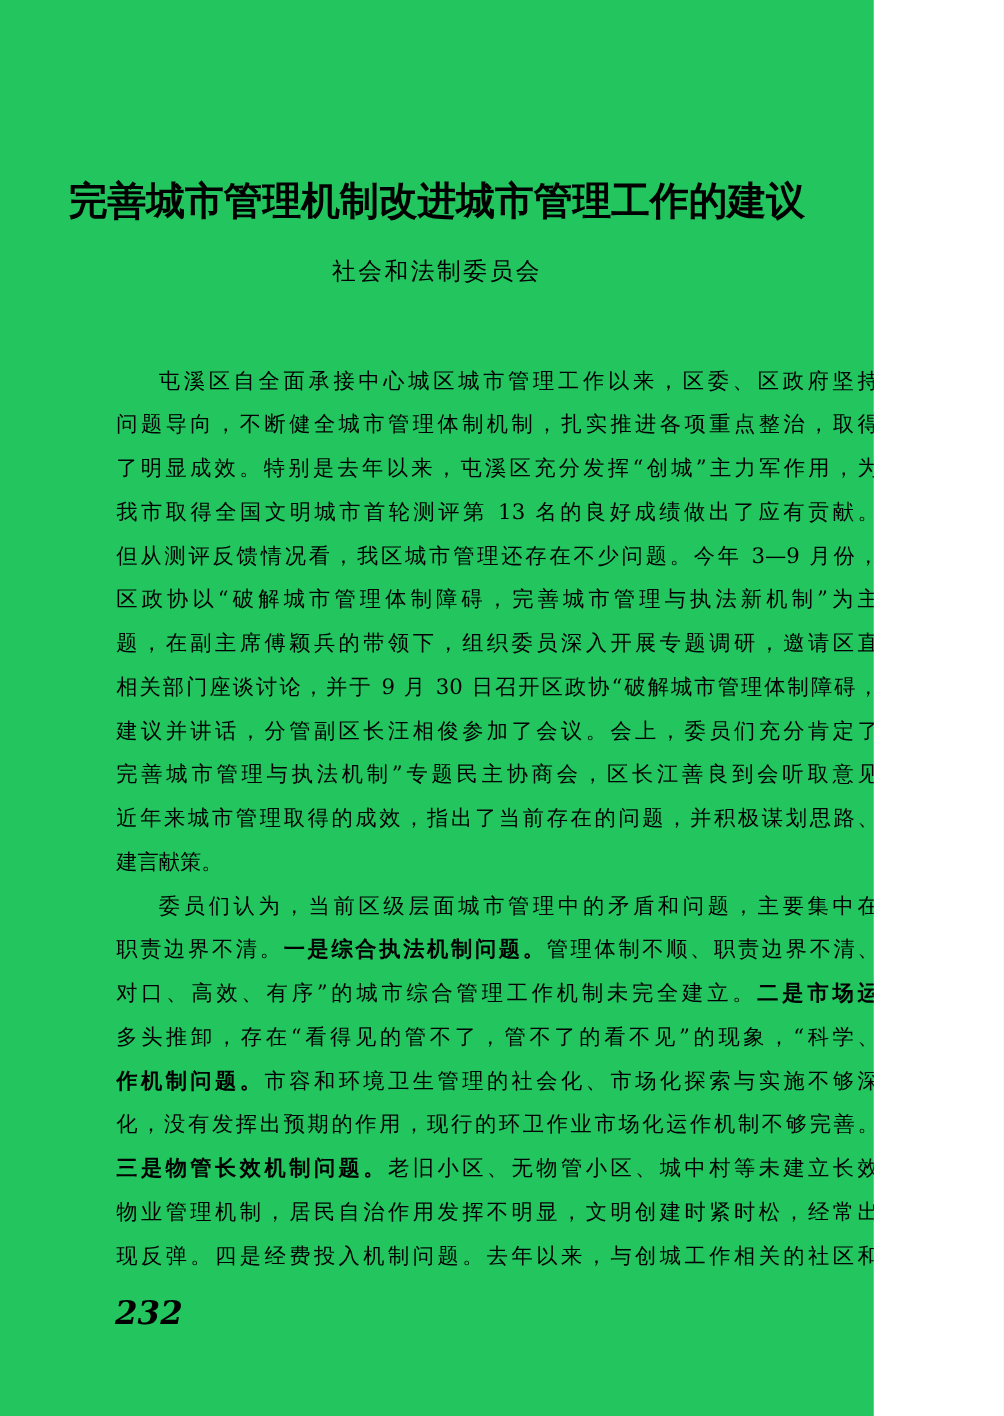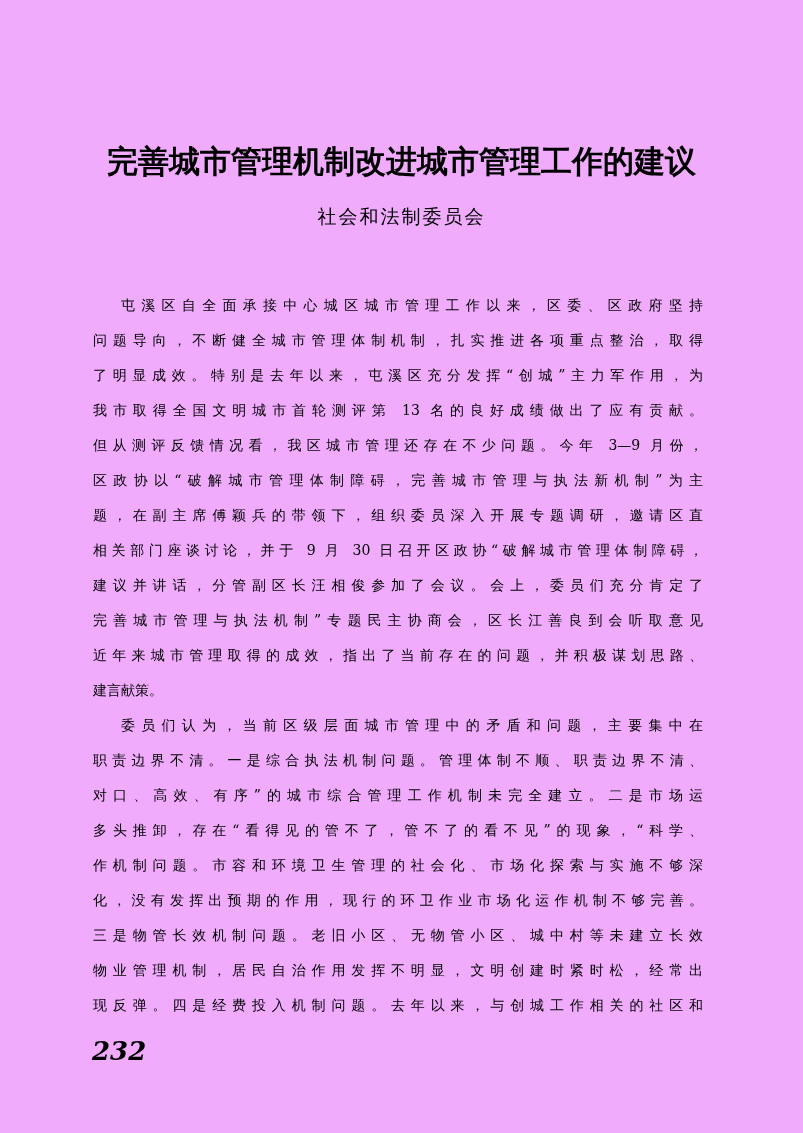--- a/index.html
+++ b/index.html
@@ -2,23 +2,23 @@
 <html><head>
 <meta charset="utf-8">
 <style>
   html, body {
     margin: 0;
     padding: 0;
     background: #ffffff;
   }
   .page {
     position: relative;
-    width: 803px;
+    width: 699px;
     height: 1133px;
-    background: #f0abfc;
+    background: #22c55e;
     color: #000000;
     font-family: "DejaVu Serif", "Liberation Serif", serif;
     overflow: hidden;
   }
   .doc-title {
     position: absolute;
     top: 143px;
     left: 0;
     width: 100%;
     margin: 0;
@@ -37,37 +37,37 @@
     text-align: center;
     font-size: 19px;
     letter-spacing: 2px;
     font-family: "DejaVu Serif", "Liberation Serif", serif;
   }
   .body-text {
     position: absolute;
     left: 93px;
     top: 288px;
     width: 610px;
-    font-size: 14px;
+    font-size: 17px;
   }
   .line {
     height: 35px;
     line-height: 35px;
     text-align: justify;
     text-align-last: justify;
     overflow: hidden;
   }
   .line.indent {
     text-indent: 2em;
   }
   .line.para-end {
     text-align-last: left;
   }
   .seg-bold {
-    font-weight: normal;
+    font-weight: bold;
   }
   .page-number {
     position: absolute;
     left: 92px;
     top: 1036px;
     font-size: 26px;
     font-weight: bold;
     font-style: italic;
     font-family: "DejaVu Serif", "Liberation Serif", serif;
   }

